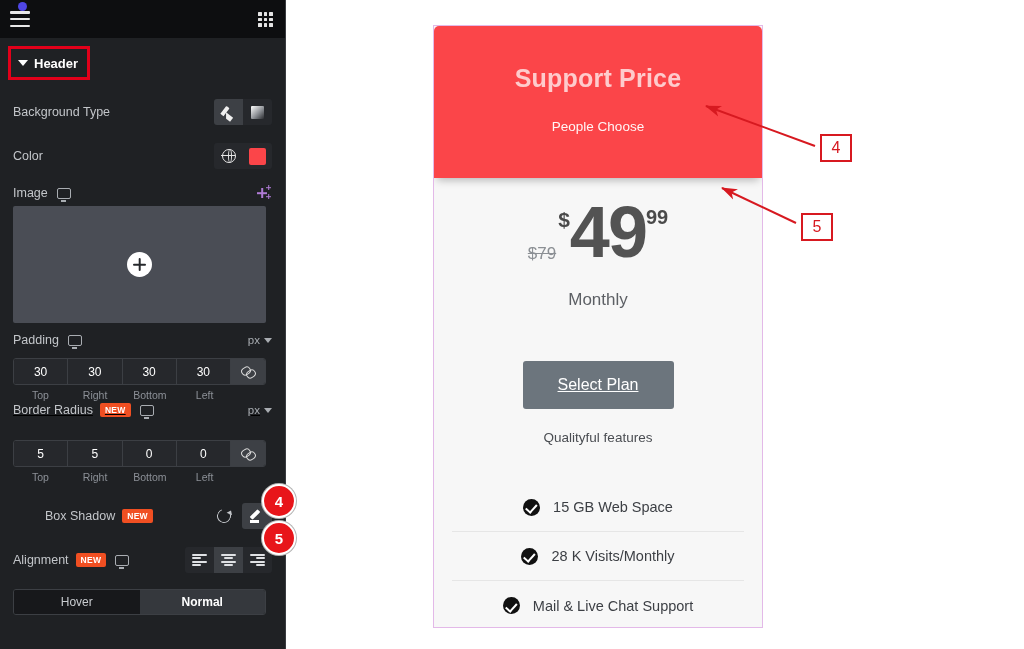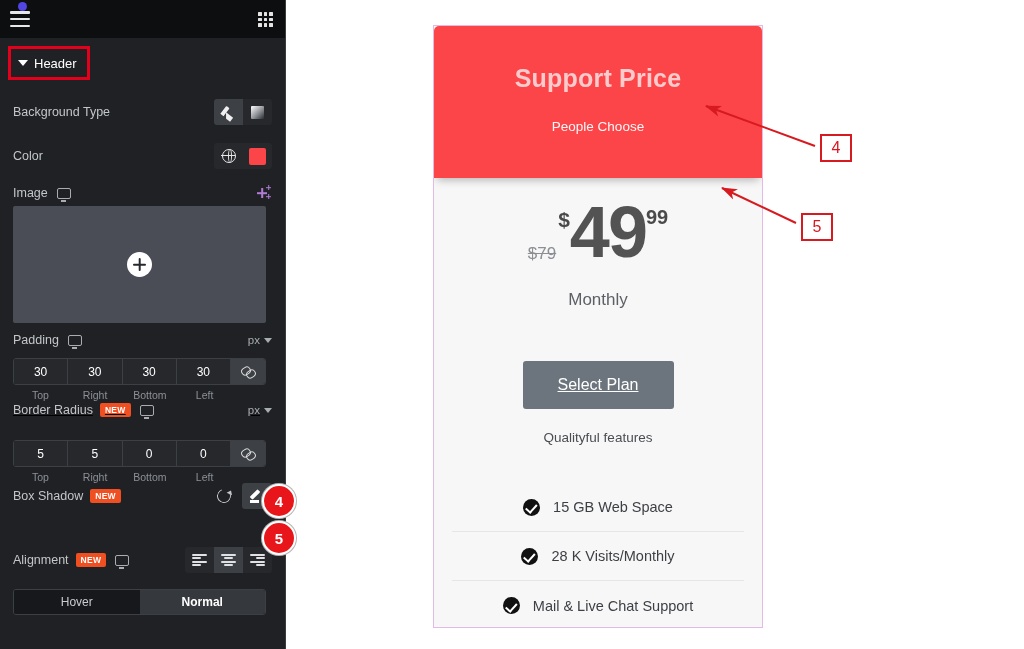--- a/index.html
+++ b/index.html
@@ -57,21 +57,21 @@
     display: flex; align-items: center; gap: 6px;
     padding-left: 7px;
     background: transparent;
   }
   .caret-down {
     width: 0; height: 0;
     border-left: 5px solid transparent;
     border-right: 5px solid transparent;
     border-top: 6px solid #ffffff;
   }
-  .section-head-label { color: #ffffff; font-size: 13px; font-weight: normal; }
+  .section-head-label { color: #ffffff; font-size: 13px; font-weight: bold; }
 
   .row {
     position: absolute; left: 13px; right: 13px;
     display: flex; align-items: center;
   }
   .row-label { color: #c3c6ca; font-size: 12.5px; white-space: nowrap; }
   .row-spacer { flex: 1; }
 
   .monitor-icon {
     display: inline-block; width: 14px; height: 11px;
@@ -524,21 +524,21 @@
         </div>
     </div>
     <div class="dim-labels" style="top:471px;">
       <span>Top</span>
       <span>Right</span>
       <span>Bottom</span>
       <span>Left</span>
       <span class="pad"></span>
     </div>
 
-    <div class="row" style="top:483px;">
+    <div class="row" style="top:503px;margin-left:32px;">
       <span class="row-label">Box Shadow</span>
       <span class="new-badge">NEW</span>
       <span class="row-spacer"></span>
       <span class="reset-icon"></span>
       <span style="width:11px"></span>
       <span class="pencil-btn">
           <span class="pencil"></span>
         </span>
     </div>
 

